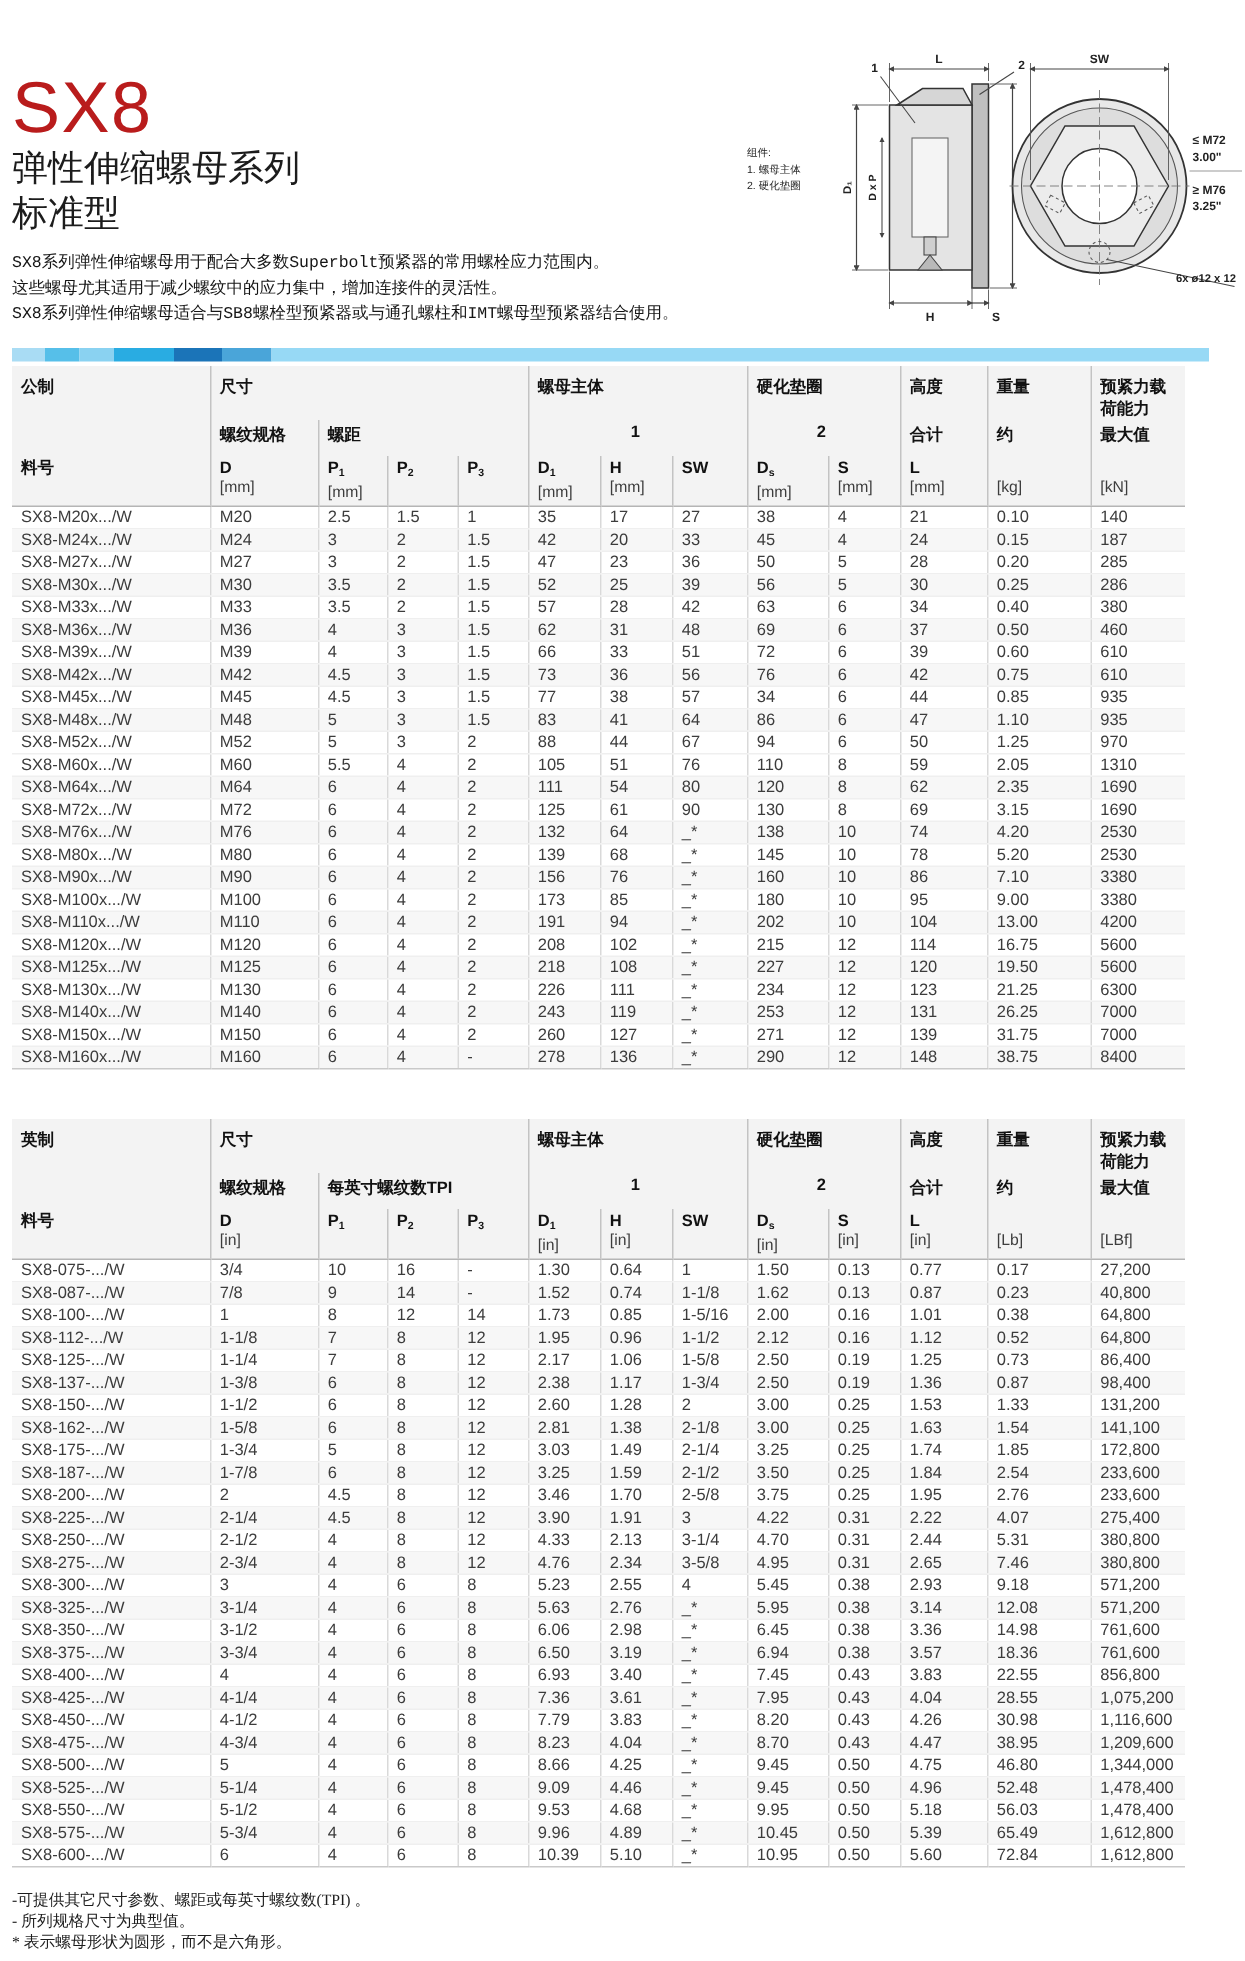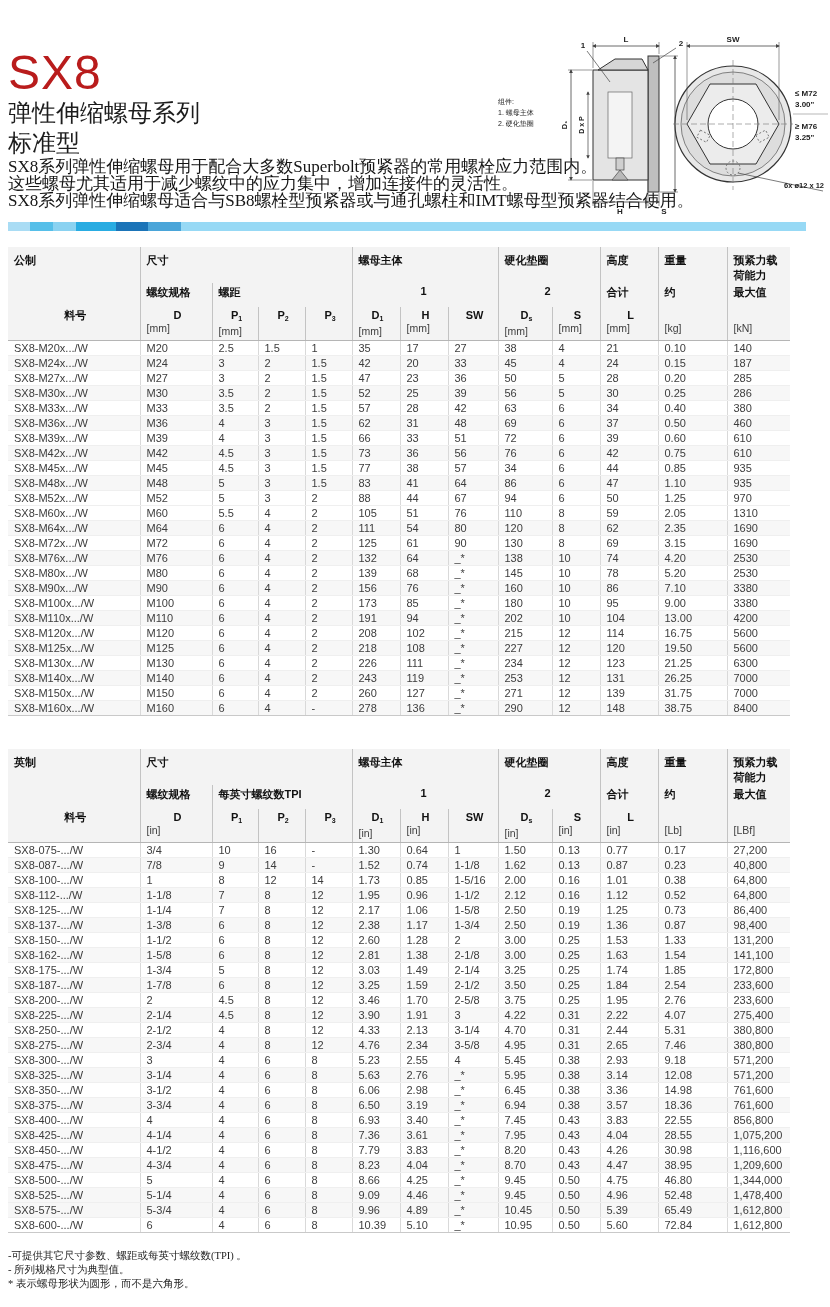--- a/index.html
+++ b/index.html
@@ -5,41 +5,41 @@
   html,body{margin:0;padding:0;}
   body{
     width:830px;height:1307px;background:#ffffff;position:relative;
     font-family:"Liberation Sans","DejaVu Sans",sans-serif;color:#222;
     overflow:hidden;
   }
   .content{margin-left:8px;}
   .head{padding-top:48px;}
   .h-title{font-size:48px;line-height:50px;font-weight:400;color:#b91c1c;letter-spacing:1px;}
   .h-sub{font-size:24px;line-height:30px;font-weight:400;color:#1c1c1c;}
-  .desc{font-family:Liberation Serif, serif;
-        font-size:17px;line-height:17px;color:#151515;}
+  .desc{margin-top:10px;font-family:Liberation Mono, monospace;
+        font-size:11px;line-height:17px;color:#151515;}
   
   .diagram{position:absolute;left:490px;top:30px;width:340px;height:188px;}
   .diagram text{fill:#222;font-family:"Liberation Sans",sans-serif;}
   
   .accent-bar{display:flex;height:9px;width:798px;margin-top:13px;}
   .accent-bar div{height:9px;}
   
-  table{border-collapse:collapse;table-layout:fixed;width:782px;margin-top:16px;}
+  table{border-collapse:collapse;table-layout:fixed;width:782px;margin-top:3px;}
   table.imperial{margin-top:33px;}
   thead td{background:#f3f3f3;vertical-align:top;font-weight:bold;font-size:11px;
            color:#111;padding:2px 3px 0 6px;}
   tr.hrow0 td{height:21px;padding-top:6px;}
   tr.hrow1 td{height:22px;}
   tr.hrow2 td{height:31px;}
   thead tr.hrow2 td{border-bottom:1px solid #b5b5b5;}
   td.sep{border-left:1px solid #c3c3c3;}
   tbody td.sep{border-left:1px solid #d9d9d9;}
   td.ctr{text-align:center;padding-left:0;}
-  .hsym{font-weight:bold;line-height:13px;min-height:13px;text-align:center;}
+  .hsym{font-weight:bold;line-height:13px;min-height:13px;}
   .hunit{font-weight:normal;font-size:10.5px;color:#3d3d3d;line-height:13px;}
   sub{font-size:7px;vertical-align:-2px;}
   tbody td{font-size:11px;color:#3c3c3c;height:14px;line-height:14px;
            padding:0 2px 0 6px;border-bottom:1px solid #efefef;
            white-space:nowrap;overflow:hidden;background:#fff;}
   tbody tr.alt td{background:#f7f7f7;}
   tbody tr:last-child td{border-bottom:1px solid #c9c9c9;}
   .footnotes{margin-top:16px;font-size:10.5px;line-height:14px;color:#1d1d1d;
              font-family:"Liberation Serif","DejaVu Serif",serif;}
 </style>
@@ -984,20 +984,35 @@
           <td class="sep">8</td>
           <td class="sep">9.09</td>
           <td class="sep">4.46</td>
           <td class="sep">_*</td>
           <td class="sep">9.45</td>
           <td class="sep">0.50</td>
           <td class="sep">4.96</td>
           <td class="sep">52.48</td>
           <td class="sep">1,478,400</td>
         </tr>
+        <tr>
+          <td>SX8-550-.../W</td>
+          <td class="sep">5-1/2</td>
+          <td class="sep">4</td>
+          <td class="sep">6</td>
+          <td class="sep">8</td>
+          <td class="sep">9.53</td>
+          <td class="sep">4.68</td>
+          <td class="sep">_*</td>
+          <td class="sep">9.95</td>
+          <td class="sep">0.50</td>
+          <td class="sep">5.18</td>
+          <td class="sep">56.03</td>
+          <td class="sep">1,478,400</td>
+        </tr>
         <tr class="alt">
           <td>SX8-575-.../W</td>
           <td class="sep">5-3/4</td>
           <td class="sep">4</td>
           <td class="sep">6</td>
           <td class="sep">8</td>
           <td class="sep">9.96</td>
           <td class="sep">4.89</td>
           <td class="sep">_*</td>
           <td class="sep">10.45</td>

